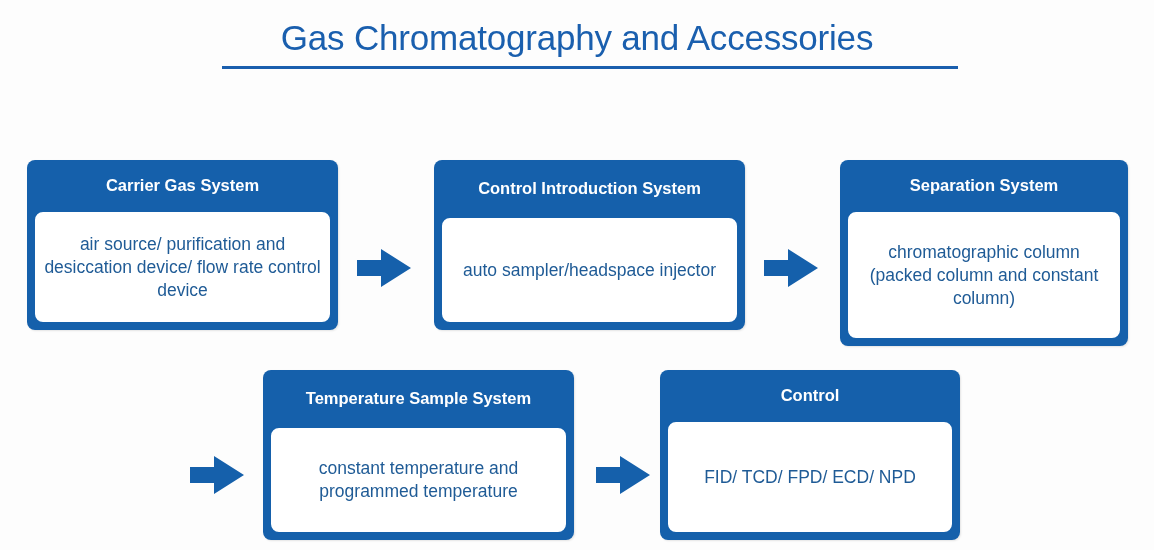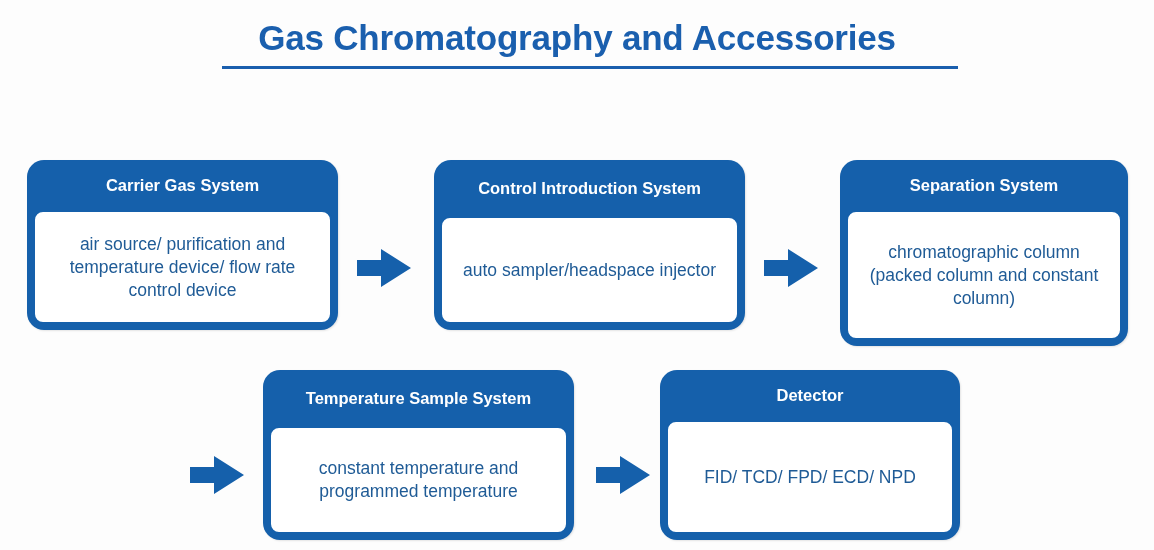--- a/index.html
+++ b/index.html
@@ -26,40 +26,40 @@
   .title-block {
     position: absolute;
     left: 0;
     top: 16px;
     width: 1154px;
     text-align: center;
   }
   .title-text {
     display: inline-block;
     font-size: 35px;
-    font-weight: bold;
+    font-weight: normal;
     color: #1a5fae;
     letter-spacing: -0.2px;
     line-height: 44px;
     white-space: nowrap;
   }
   .title-rule {
     position: absolute;
     left: 222px;
     top: 66px;
     width: 736px;
     height: 3px;
     background: #1a5fae;
   }
 
   
   .node {
     position: absolute;
     background: #1560ab;
-    border-radius: 17px;
+    border-radius: 8px;
     box-sizing: border-box;
     box-shadow: 1px 1px 2px rgba(0,0,0,0.10);
     text-decoration: underline;
   }
   .node-header {
     position: absolute;
     left: 0;
     top: 0;
     width: 100%;
     box-sizing: border-box;
@@ -129,40 +129,40 @@
 
 <div id="diagram-root">
 
   <div class="title-block">
     <span class="title-text">Gas Chromatography and Accessories</span>
   </div>
   <div class="title-rule"></div>
 
   <div class="node" id="node-carrier">
     <div class="node-header">Carrier Gas System</div>
-    <div class="node-body">air source/ purification and temperature device/ flow rate control device</div>
+    <div class="node-body">air source/ purification and desiccation device/ flow rate control device</div>
   </div>
 
   <div class="node" id="node-sample">
     <div class="node-header">Control Introduction System</div>
     <div class="node-body">auto sampler/headspace injector</div>
   </div>
 
   <div class="node" id="node-separation">
     <div class="node-header">Separation System</div>
     <div class="node-body">chromatographic column (packed column and constant column)</div>
   </div>
 
   <div class="node" id="node-temperature">
     <div class="node-header">Temperature Sample System</div>
     <div class="node-body">constant temperature and programmed temperature</div>
   </div>
 
   <div class="node" id="node-detector">
-    <div class="node-header">Detector</div>
+    <div class="node-header">Control</div>
     <div class="node-body">FID/ TCD/ FPD/ ECD/ NPD</div>
   </div>
 
   <div class="arrow" id="arrow-1">
     <svg viewBox="0 0 58 46" width="58" height="46" aria-hidden="true">
       <path d="M2,15 L26,15 L26,4 L56,23 L26,42 L26,31 L2,31 Z" fill="#1560ab"></path>
     </svg>
   </div>
   <div class="arrow" id="arrow-2">
     <svg viewBox="0 0 58 46" width="58" height="46" aria-hidden="true">

